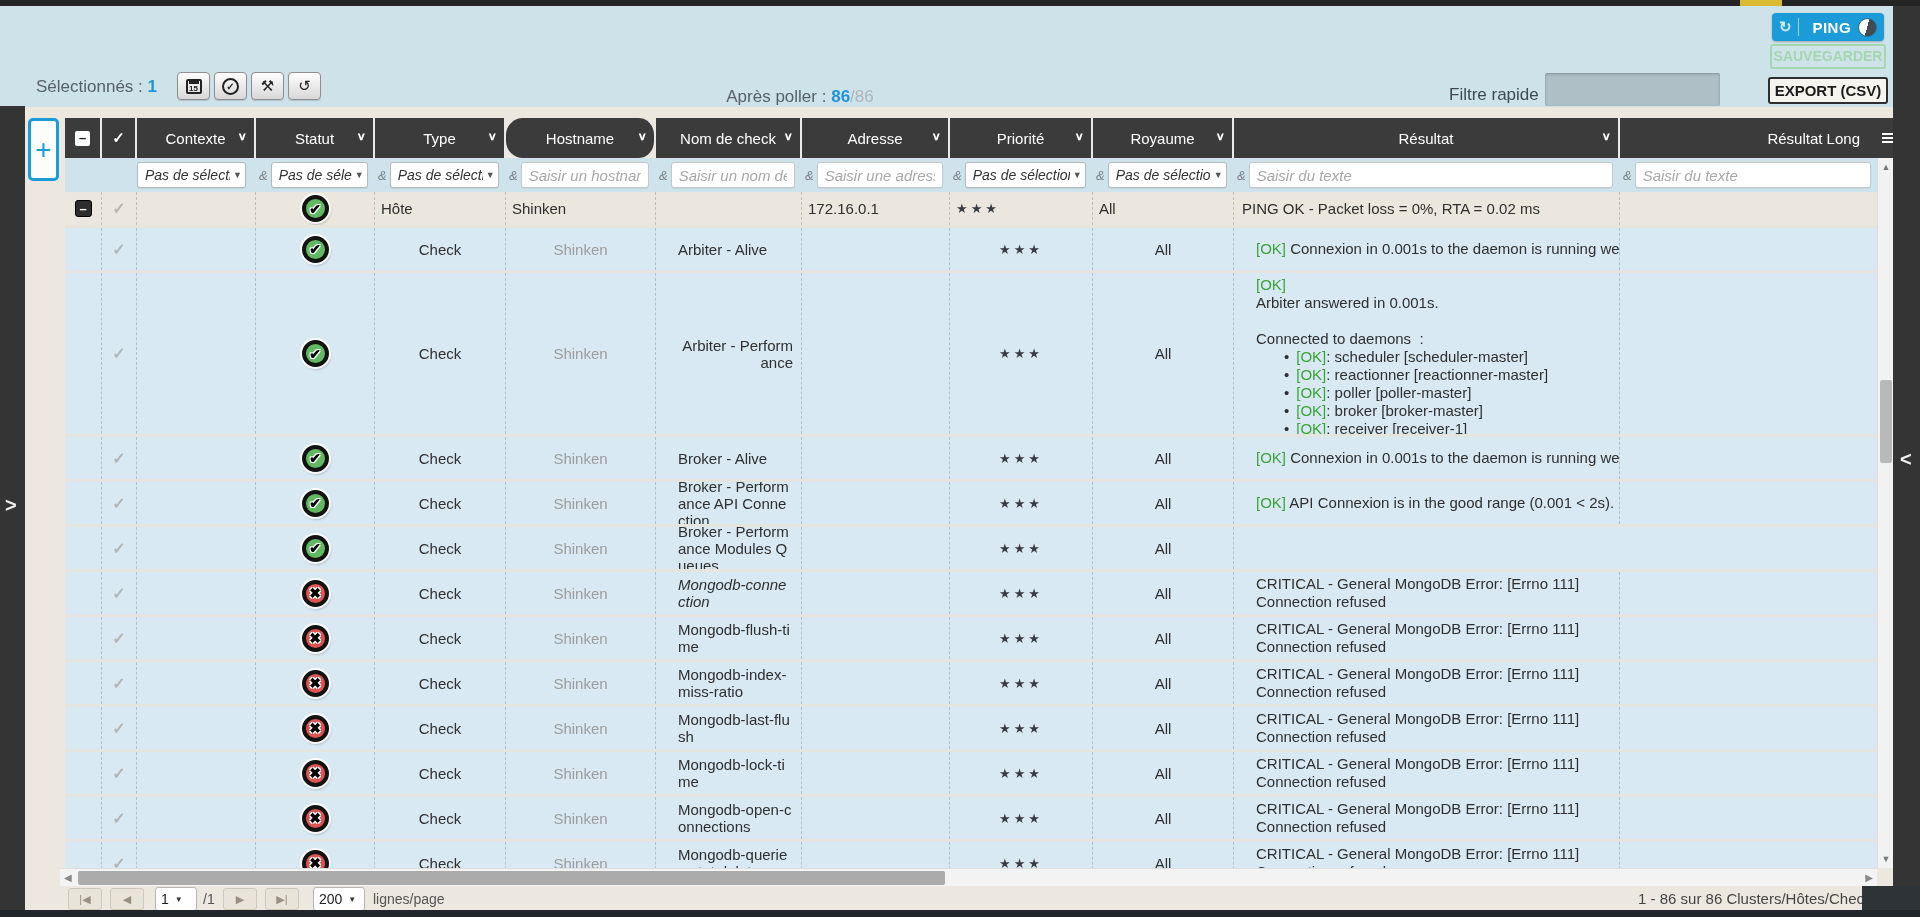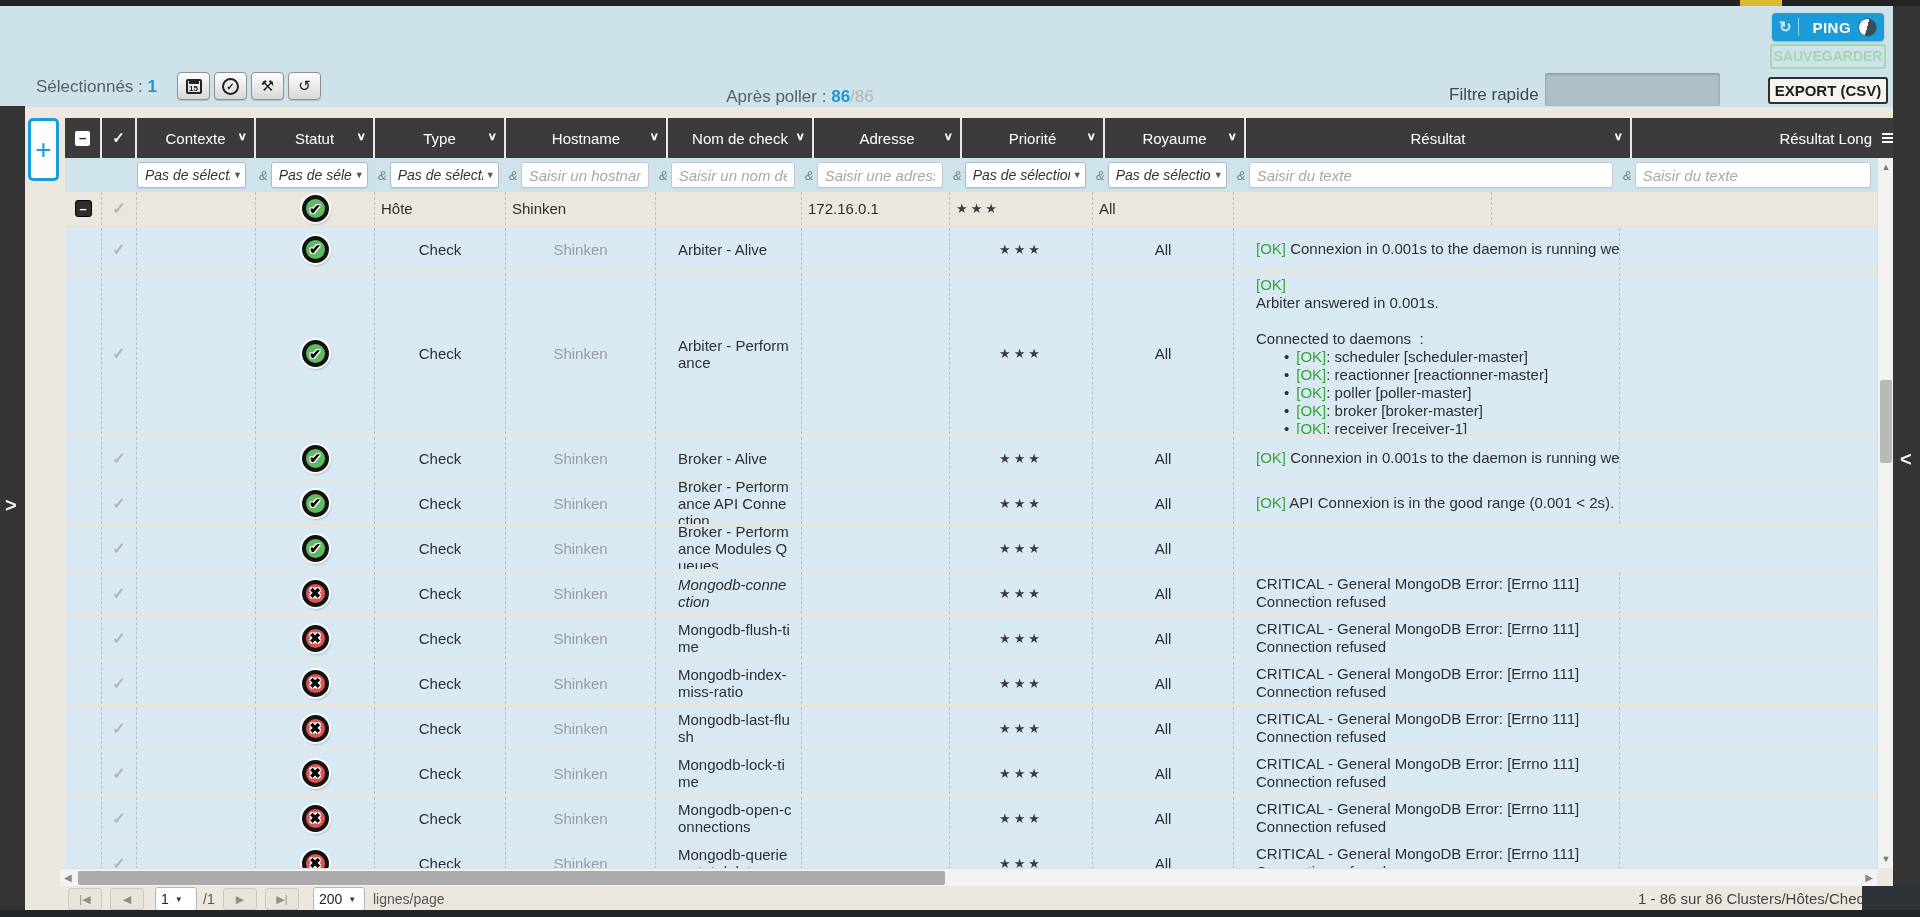--- a/index.html
+++ b/index.html
@@ -197,21 +197,21 @@
         <span class="chev">∨</span>
       </div>
       <div class="hcell" style="width: 119px;">
         <span>Statut</span>
         <span class="chev">∨</span>
       </div>
       <div class="hcell" style="width: 131px;">
         <span>Type</span>
         <span class="chev">∨</span>
       </div>
-      <div class="hcell" style="width: 162px;">
+      <div class="hcell" style="width: 150px; border-radius: 17px;">
         <span>Hostname</span>
         <span class="chev">∨</span>
       </div>
       <div class="hcell" style="width: 146px;">
         <span>Nom de check</span>
         <span class="chev">∨</span>
       </div>
       <div class="hcell" style="width: 148px;">
         <span>Adresse</span>
         <span class="chev">∨</span>
@@ -312,20 +312,23 @@
         <div class="tcell left" style="width: 131px;">Hôte</div>
         <div class="tcell left" style="width: 150px;">
           <span>Shinken</span>
         </div>
         <div class="tcell name" style="width: 146px;"></div>
         <div class="tcell left" style="width: 148px;">172.16.0.1</div>
         <div class="tcell left" style="width: 143px;">
           <span class="stars">★★★</span>
         </div>
         <div class="tcell left" style="width: 141px;">All</div>
+        <div class="tcell rescell" style="width: 386px;">
+          <div class="rline"><span>PING OK - Packet loss = 0%, RTA = 0.02 ms</span></div>
+        </div>
         <div class="tcell" style="width: 258px;"></div>
       </div>
       <div class="trow chk" style="height: 45px;">
         <div class="tcell" style="width: 37px;"></div>
         <div class="tcell" style="width: 35px;">
           <span class="graycheck">✓</span>
         </div>
         <div class="tcell" style="width: 119px;"></div>
         <div class="tcell" style="width: 119px;">
           <span class="sticon ok">
@@ -355,21 +358,21 @@
         <div class="tcell" style="width: 119px;"></div>
         <div class="tcell" style="width: 119px;">
           <span class="sticon ok">
             <span class="g">✔</span>
           </span>
         </div>
         <div class="tcell" style="width: 131px;">Check</div>
         <div class="tcell" style="width: 150px;">
           <span class="muted">Shinken</span>
         </div>
-        <div class="tcell name" style="width: 146px;">Arbiter - Performance</div>
+        <div class="tcell name" style="width: 146px; text-align: right;">Arbiter - Performance</div>
         <div class="tcell" style="width: 148px;"></div>
         <div class="tcell" style="width: 143px;">
           <span class="stars">★★★</span>
         </div>
         <div class="tcell" style="width: 141px;">All</div>
         <div class="tcell rescell top" style="width: 386px;">
           <div class="rline"><span class="ok">[OK]</span></div>
           <div class="rline"><span>Arbiter answered in 0.001s.</span></div>
           <div class="rline">&nbsp;</div>
           <div class="rline"><span>Connected to daemons&nbsp; :</span></div>

